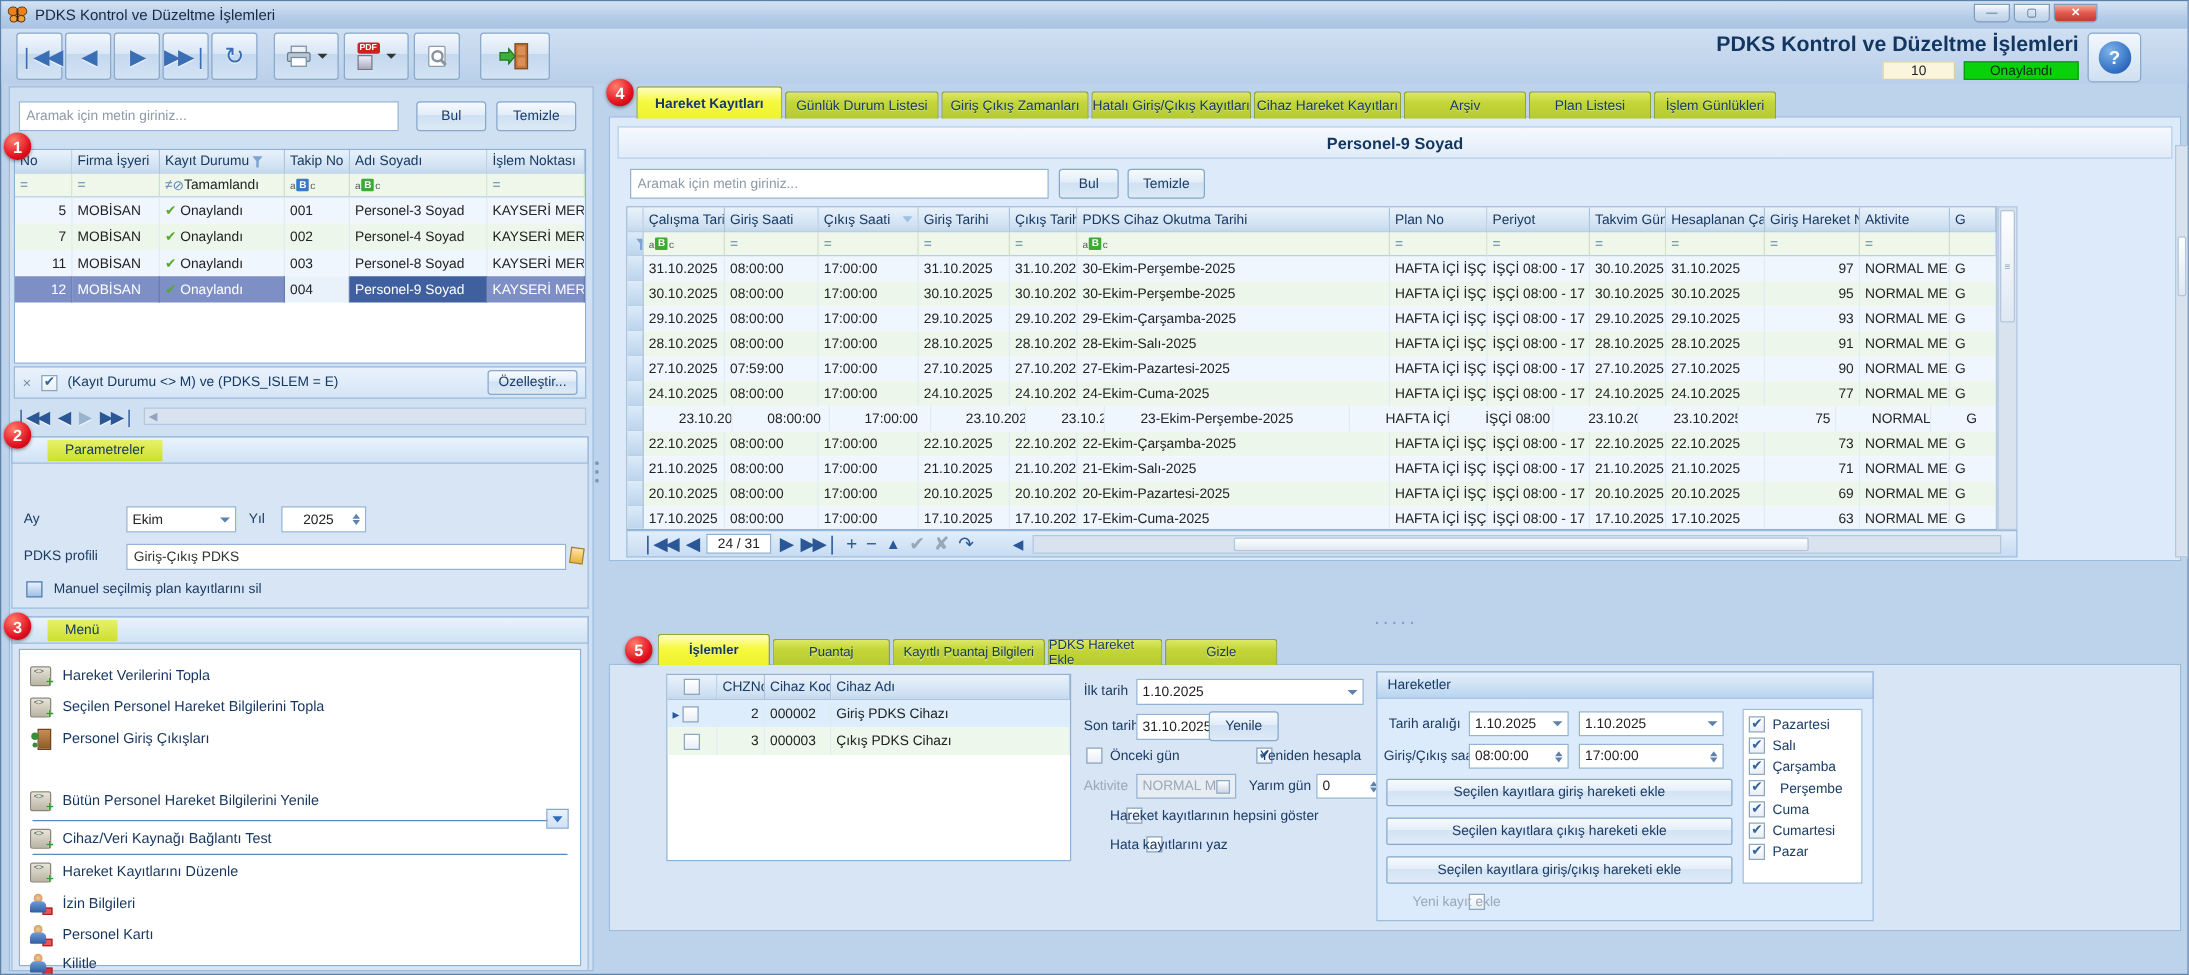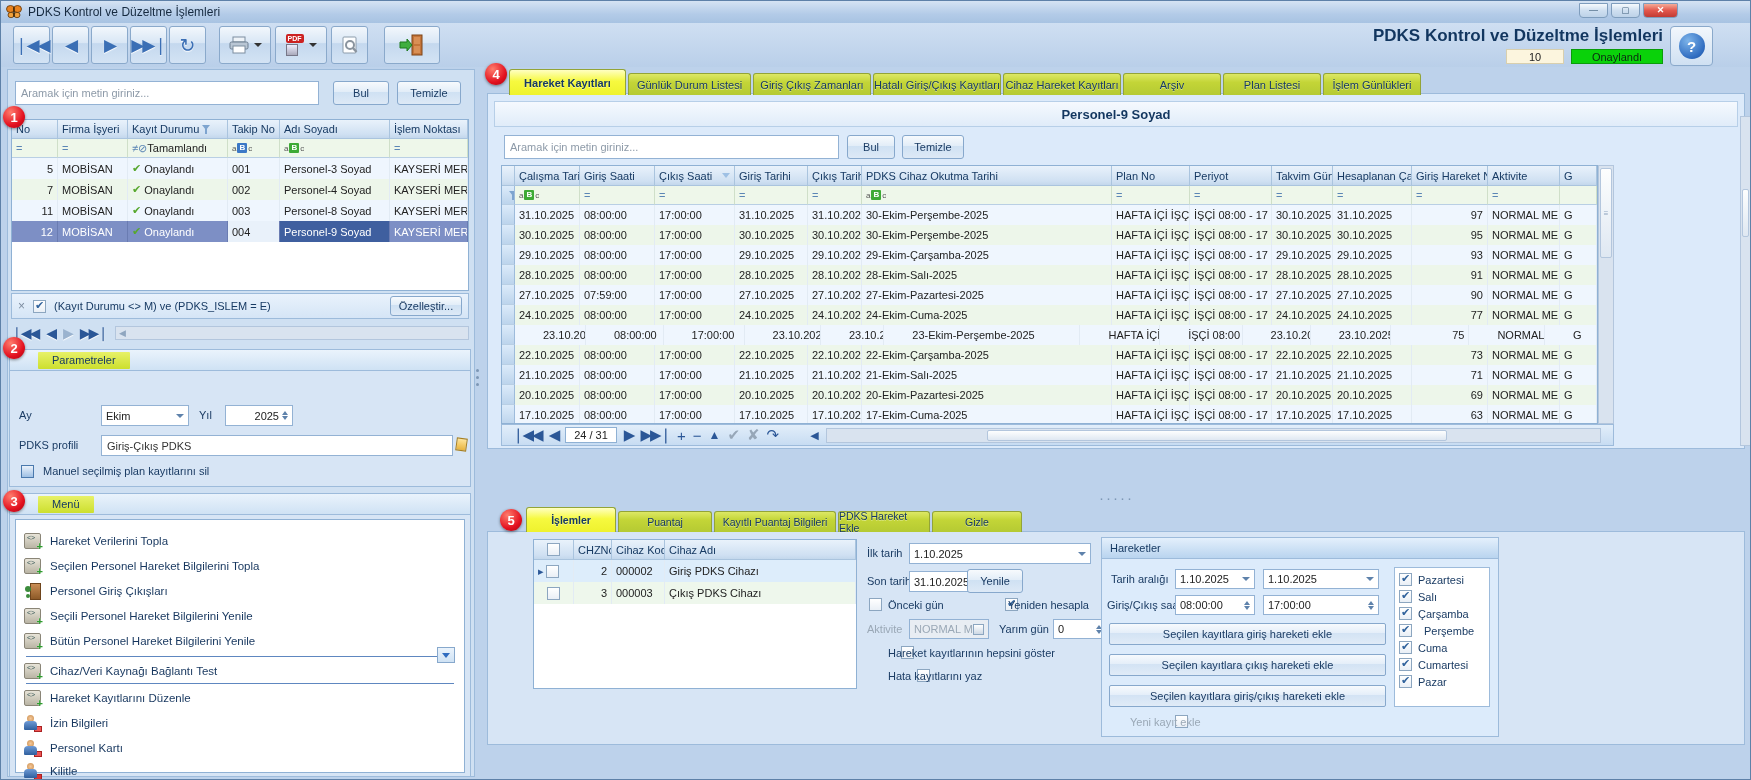--- a/index.html
+++ b/index.html
@@ -375,21 +375,21 @@
   <div class="group-hdr" style="left:8px;top:348px;width:462px;">
     <span class="hl">Parametreler</span>
   </div>
   <span class="field-label" style="left:18px;top:408px;">Ay</span>
   <div class="combo abs" style="left:100px;top:404px;width:88px;height:21px;">
     <span>Ekim</span>
       <span class="cbx-caret"></span>
   </div>
   <span class="field-label" style="left:198px;top:408px;">Yıl</span>
   <div class="combo abs" style="left:224px;top:404px;width:68px;height:21px;">
-    <span style="margin-left:auto;margin-right:3px;">2025</span>
+    <span style="margin-left:auto;margin-right:15px;">2025</span>
     <span class="spinner" style="margin-left:0;">
         <i class="up"></i>
         <i class="dn"></i>
       </span>
   </div>
   <span class="field-label" style="left:18px;top:438px;">PDKS profili</span>
   <input class="textbox abs" style="left: 100px; top: 434px; width: 352px; height: 21px;" value="Giriş-Çıkış PDKS">
   <span class="abs" style="left:455px;top:437px;width:11px;height:13px;background:linear-gradient(#ffe59a,#e8b33c);border:1px solid #a87f1e;transform:rotate(8deg);"></span>
   <span class="abs" style="left:20px;top:464px;width:13px;height:13px;background:linear-gradient(#eaf2fb,#9fc0e4);border:1px solid #4a79ad;"></span>
   <span class="field-label" style="left:42px;top:464px;">Manuel seçilmiş plan kayıtlarını sil</span>
@@ -404,24 +404,20 @@
         <span class="mi-ico ico-device"></span>
         <span>Seçilen Personel Hareket Bilgilerini Topla</span>
       </div>
       <div class="menu-item" style="top: 10px;">
         <span class="mi-ico ico-device"></span>
         <span>Hareket Verilerini Topla</span>
       </div>
       <div class="menu-item" style="top: 60px;">
         <span class="mi-ico ico-door"></span>
         <span>Personel Giriş Çıkışları</span>
-      </div>
-      <div class="menu-item" style="top: 85px;">
-        <span class="mi-ico ico-device"></span>
-        <span>Seçili Personel Hareket Bilgilerini Yenile</span>
       </div>
       <div class="menu-item" style="top: 110px;">
         <span class="mi-ico ico-device"></span>
         <span>Bütün Personel Hareket Bilgilerini Yenile</span>
       </div>
       <div class="menu-sep" style="top: 136px;"></div>
       <div class="menu-item" style="top: 140px;">
         <span class="mi-ico ico-device"></span>
         <span>Cihaz/Veri Kaynağı Bağlantı Test</span>
       </div>

